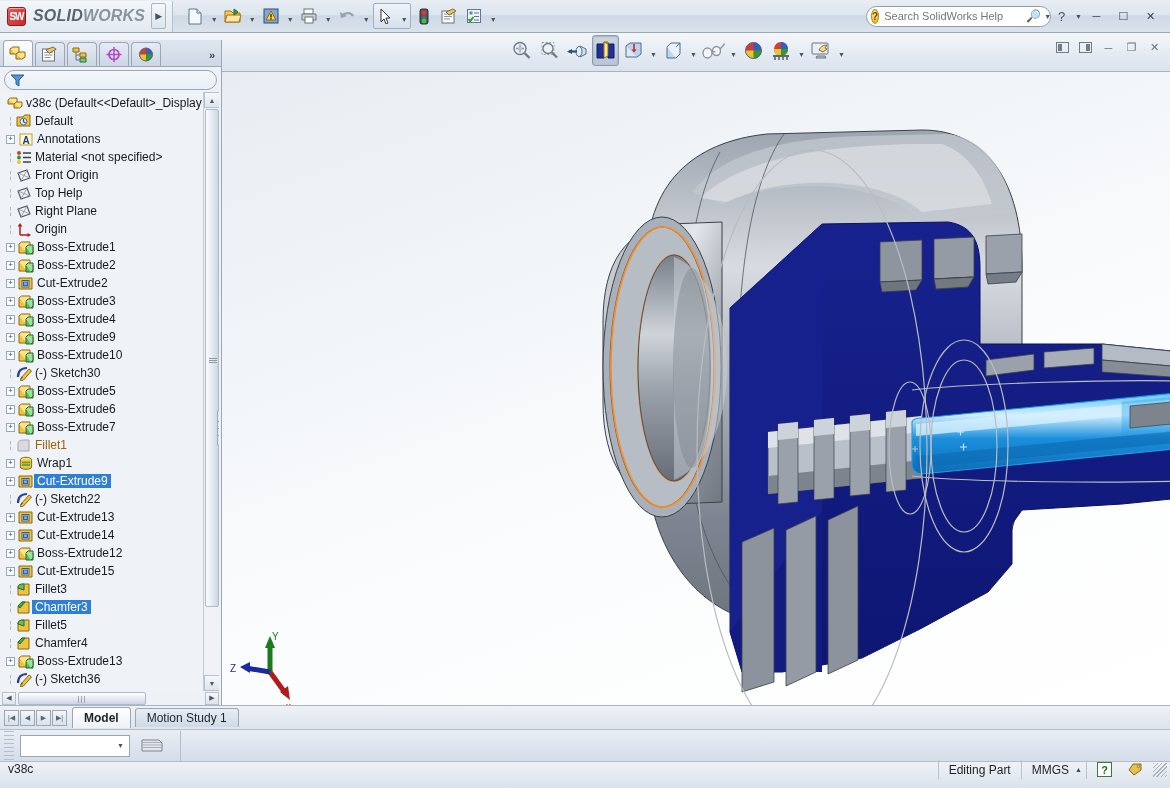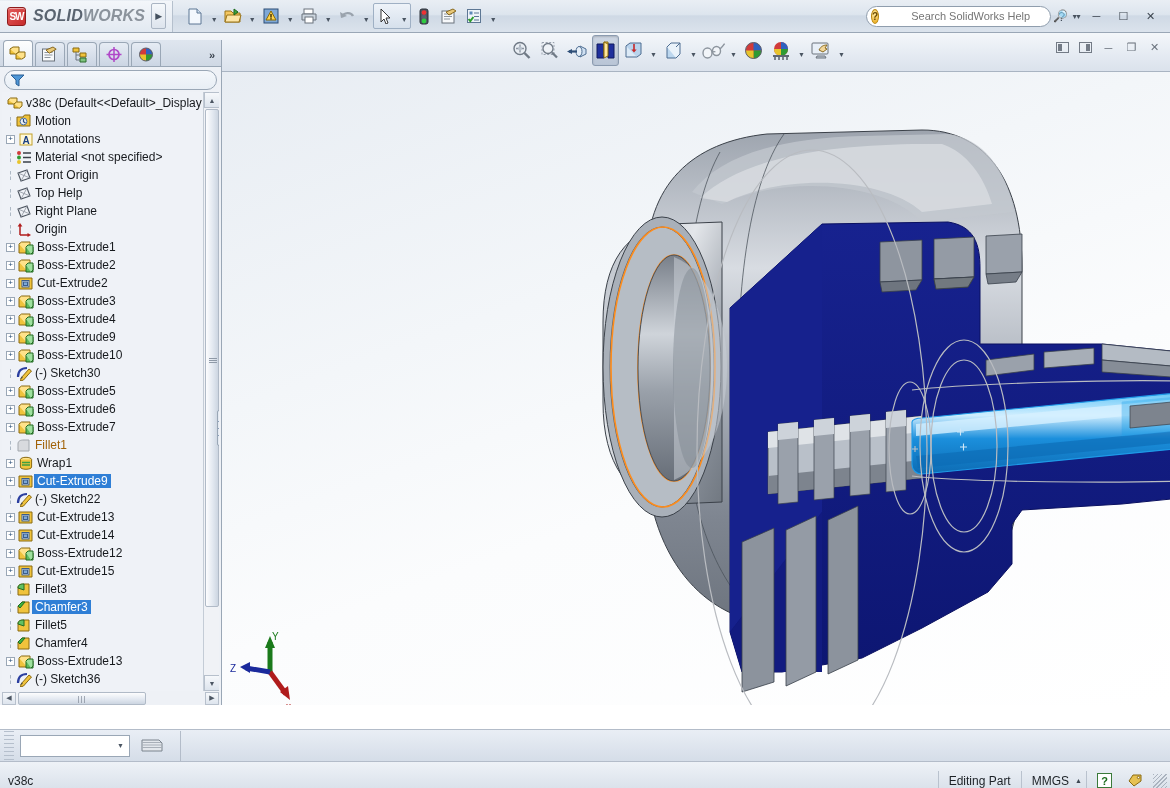--- a/index.html
+++ b/index.html
@@ -69,21 +69,21 @@
     background:#fff;display:flex;align-items:center;padding:0 4px 0 4px;
   }
   .search-q{
     width:15px;height:15px;border-radius:50%;
     background:radial-gradient(circle at 35% 30%,#ffe89a,#e9a81d);
     border:1px solid #b8860b;color:#6b4a00;font-weight:bold;font-size:10px;
     display:flex;align-items:center;justify-content:center;
   }
   .search-input{
     border:0;outline:0;flex:1;font-size:11px;color:#555;background:transparent;
-    font-family:"Liberation Sans", sans-serif; padding-left:5px;margin-left:27px;
+    font-family:"Liberation Sans", sans-serif; padding-left:5px;
   }
   .search-mag{font-size:12px;color:#4a7fb5;transform:scaleX(-1);}
   .search-caret{font-size:7px;color:#49535f;padding-left:3px;}
   .help-btn{width:17px;text-align:center;color:#46505c;font-size:13px;}
   .win-btn{
     width:25px;height:19px;display:flex;align-items:center;justify-content:center;
     color:#3c454f;font-size:11px;
   }
 
   
@@ -232,21 +232,21 @@
     display:flex;align-items:center;justify-content:flex-end;padding-right:5px;
   }
   .cfg-combo .cv{flex:1;font-size:11px;padding-left:4px;color:#333;}
   .cfg-stack{margin-left:8px;width:28px;height:22px;display:flex;align-items:center;justify-content:center;}
   .cfg-div{width:1px;height:30px;background:#b3bcc9;margin-left:14px;}
 
   
   .statusbar{
     position:absolute;left:0;bottom:0;width:1170px;height:27px;
     background:linear-gradient(to bottom,#eef2f7,#dbe2eb);
-    border-top:1px solid #b3bcc9;display:flex;align-items:flex-end;
+    border-top:1px solid #b3bcc9;display:flex;align-items:flex-start;
     font-size:12px;color:#1c2126;
   }
   .sb-left{padding-left:8px;}
   .sb-seg{border-left:1px solid #b9c2ce;height:19px;display:flex;align-items:center;padding:0 10px;}
   .sb-right{margin-left:auto;display:flex;align-items:center;height:15px;}
   .sb-q{
     width:15px;height:15px;border:1px solid #3a7a3a;background:#fff;
     display:flex;align-items:center;justify-content:center;
     color:#1a6b1a;font-weight:bold;font-size:11px;
   }
@@ -554,21 +554,21 @@
         <div id="tree-rows">
             <div class="trow">
               <span class="tdots">¦</span>
               <span class="ticon">
                 <svg width="16" height="15" viewBox="0 0 16 15">
                   <path d="M1 3h6l1.5-2H14v11H1z" fill="#f0c33c" stroke="#8a6a10"></path>
                   <circle cx="7.5" cy="7.5" r="3.4" fill="#e9eef4" stroke="#4a6fa0"></circle>
                   <path d="M7.5 5v2.7l2 1.3" stroke="#2a4a78" stroke-width="1.2" fill="none"></path>
                 </svg>
               </span>
-              <span class="tlabel">Motion</span>
+              <span class="tlabel">Default</span>
             </div>
             <div class="trow">
               <span class="tplus">+</span>
               <span class="ticon">
                 <svg width="16" height="15" viewBox="0 0 16 15">
                   <rect x="2" y="2" width="12" height="11" fill="#fff8d8" stroke="#c2a02a"></rect>
                   <text x="8" y="11.5" font-size="10" font-weight="bold" fill="#1a3f84" text-anchor="middle" font-family="Liberation Sans, sans-serif">A</text>
                 </svg>
               </span>
               <span class="tlabel">Annotations</span>
@@ -1082,20 +1082,28 @@
         <path d="M14 38 L30 60" stroke="#b01c1c" stroke-width="5"></path>
         <path d="M34 66 L24 58 L32 52 Z" fill="#b01c1c"></path>
         <text x="30" y="76" font-size="10" fill="#b01c1c" font-family="Liberation Sans, sans-serif">x</text>
         <path d="M14 38 L-10 34" stroke="#1b2a9c" stroke-width="5"></path>
         <path d="M-16 33 L-6 28 L-6 39 Z" fill="#1b2a9c"></path>
         <text x="-26" y="38" font-size="10" fill="#1b2a9c" font-family="Liberation Sans, sans-serif">Z</text>
       </g>
     </svg>
   </div>
 
+  <div class="tabbar">
+    <div class="navbtn">|◀</div>
+    <div class="navbtn">◀</div>
+    <div class="navbtn">▶</div>
+    <div class="navbtn">▶|</div>
+    <div class="btab sel">Model</div>
+    <div class="btab">Motion Study 1</div>
+  </div>
 
   <div class="cfgstrip">
     <div class="cfg-rail"></div>
     <div class="cfg-combo">
       <span class="cv"></span>
       <span style="font-size:7px;color:#4a5562">▼</span>
     </div>
     <div class="cfg-stack">
       <svg width="26" height="19" viewBox="0 0 26 19">
         <path d="M3 4h17l3 3v8H3z" fill="#e3e7ec" stroke="#7b838d"></path>

